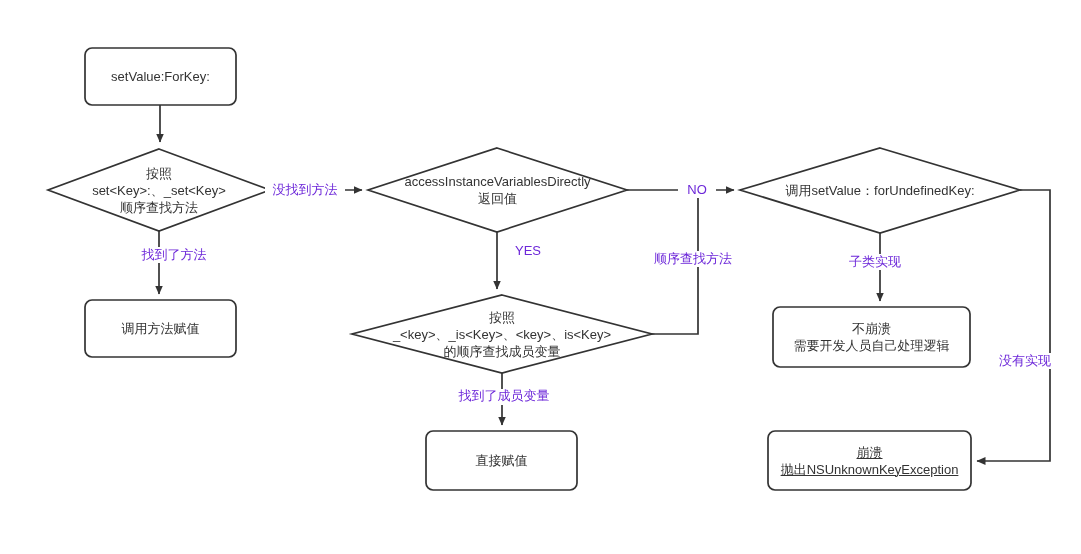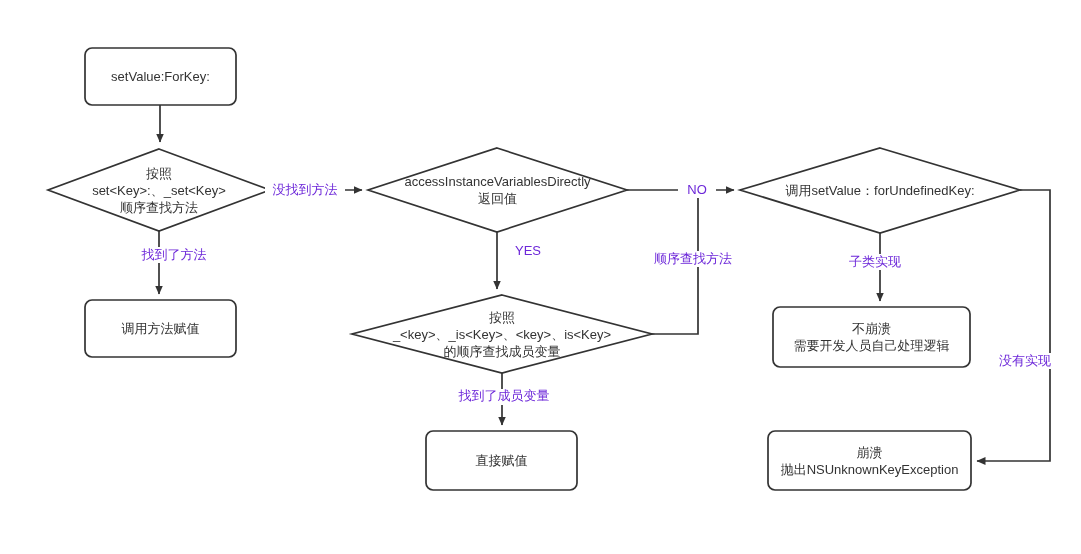--- a/index.html
+++ b/index.html
@@ -110,21 +110,21 @@
 _&lt;key&gt;、_is&lt;Key&gt;、&lt;key&gt;、is&lt;Key&gt;
 的顺序查找成员变量</div>
 
   <div class="node-label" style="left:426px; top:431px; width:151px; height:59px;text-align:center;">直接赋值</div>
 
   <div class="node-label" style="left:773px; top:307px; width:197px; height:60px;">不崩溃
 需要开发人员自己处理逻辑</div>
 
   <div class="node-label" style="left:740px; top:148px; width:280px; height:85px;">调用setValue：forUndefinedKey:</div>
 
-  <div class="node-label" style="left:768px; top:431px; width:203px; height:59px;">崩溃
+  <div class="node-label" style="left:768px; top:431px; width:203px; height:59px;text-decoration:underline;">崩溃
 抛出NSUnknownKeyException</div>
 
   <div class="edge-label" style="left:126px; top:247px; width:92px;font-family:Liberation Serif, serif;">找到了方法</div>
 
   <div class="edge-label" style="left:265px; top:182px; width:76px;">没找到方法</div>
 
   <div class="edge-label" style="left:500px; top:243px; width:52px;">YES</div>
 
   <div class="edge-label" style="left:678px; top:182px; width:34px;">NO</div>
 

